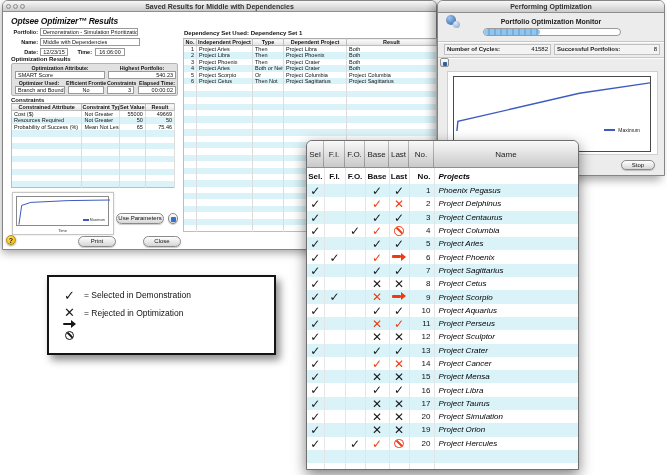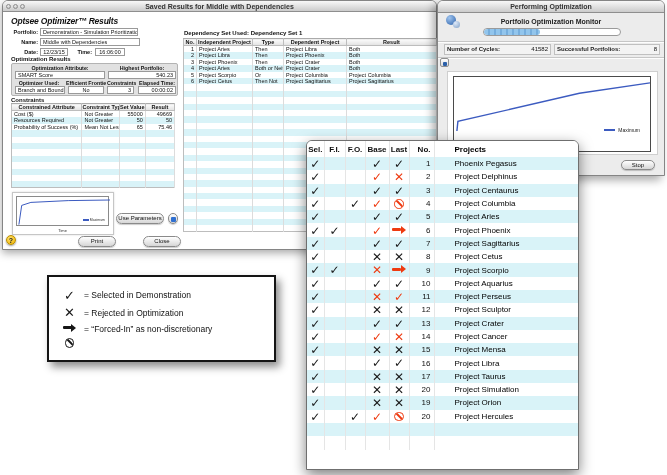--- a/index.html
+++ b/index.html
@@ -73,21 +73,21 @@
   
   #win-projects{left:306px;top:140px;width:273px;height:330px;background:#fff;border:1px solid #6f6f6f;box-shadow:0 5px 14px rgba(0,0,0,.5);z-index:3;overflow:hidden;}
   #proj-band{display:flex;height:27px;background:linear-gradient(#f9f9f9,#c9c9c9);border-bottom:1px solid #8e8e8e;border-radius:5px 5px 0 0;}
   #proj-band .bcell{height:100%;display:flex;align-items:center;justify-content:center;font-size:8px;color:#222;border-right:1px solid rgba(0,0,0,.25);white-space:nowrap;overflow:hidden;}
   #proj-band .bcell:last-child{border-right:none;}
   table.ptable{border-collapse:collapse;table-layout:fixed;width:273px;font-size:8px;}
   table.ptable thead td{height:16px;font-weight:bold;background:#fff;white-space:nowrap;overflow:hidden;}
   table.ptable tbody tr:nth-child(odd){background:var(--stripe);}
   table.ptable td{height:13.3px;line-height:13px;border-right:1px solid rgba(0,0,0,.1);white-space:nowrap;overflow:hidden;vertical-align:middle;}
   table.ptable td:last-child{border-right:none;}
-  td.cc{text-align:center;} td.num{text-align:right;padding-right:3px;} td.pname{text-align:left;padding-left:20px;color:#000;}
+  td.cc{text-align:center;} td.num{text-align:right;padding-right:3px;} td.pname{text-align:left;padding-left:4px;color:#000;font-style:italic;}
 
   
   .sym{display:inline-block;vertical-align:middle;}
   .blk{color:#161616;} .red{color:var(--red);}
   .sym-check,.sym-x{font-family:"DejaVu Sans",sans-serif;font-weight:bold;font-size:12px;line-height:12px;}
   .sym-arrow{position:relative;width:9px;height:2.6px;background:currentColor;border-radius:1px;margin-right:5px;top:-1px;}
   .sym-arrow::after{content:"";position:absolute;left:8.5px;top:50%;transform:translateY(-50%);width:0;height:0;border-left:5px solid currentColor;border-top:4.2px solid transparent;border-bottom:4.2px solid transparent;}
   .sym-noentry{width:9.5px;height:9.5px;border:1.8px solid currentColor;border-radius:50%;position:relative;overflow:hidden;top:0;}
   .sym-noentry::after{content:"";position:absolute;left:-2px;top:3px;width:14px;height:1.8px;background:currentColor;transform:rotate(45deg);}
 
@@ -524,20 +524,29 @@
           <span class="ll"></span>
           <span>Maximum</span>
         </div>
       </div>
     </div>
 
     <button class="btn" id="btn-stop">Stop</button>
   </section>
 
   <section class="win" id="win-projects">
+    <div id="proj-band">
+        <div class="bcell" style="width: 17px;">Sel</div>
+        <div class="bcell" style="width: 21px;">F.I.</div>
+        <div class="bcell" style="width: 20px;">F.O.</div>
+        <div class="bcell" style="width: 24px;">Base</div>
+        <div class="bcell" style="width: 20px;">Last</div>
+        <div class="bcell" style="width: 25px;">No.</div>
+        <div class="bcell" style="width: 146px; flex: 1 1 0%;">Name</div>
+      </div>
     <table class="ptable">
       <colgroup id="proj-cols">
           <col style="width: 17px;">
           <col style="width: 21px;">
           <col style="width: 20px;">
           <col style="width: 24px;">
           <col style="width: 20px;">
           <col style="width: 25px;">
           <col style="width: 146px;">
         </colgroup>
@@ -766,21 +775,20 @@
         <div class="leg-row">
           <span class="leg-sym">
             <span class="sym sym-x blk">✕</span>
           </span>
           <span class="leg-text">= Rejected in Optimization</span>
         </div>
         <div class="leg-row">
           <span class="leg-sym">
             <span class="sym sym-arrow blk"></span>
           </span>
-          <span class="leg-text">= “Forced-In” as non-discretionary</span>
         </div>
         <div class="leg-row">
           <span class="leg-sym">
             <span class="sym sym-noentry blk"></span>
           </span>
         </div>
       </div>
   </div>
 
 </div>

